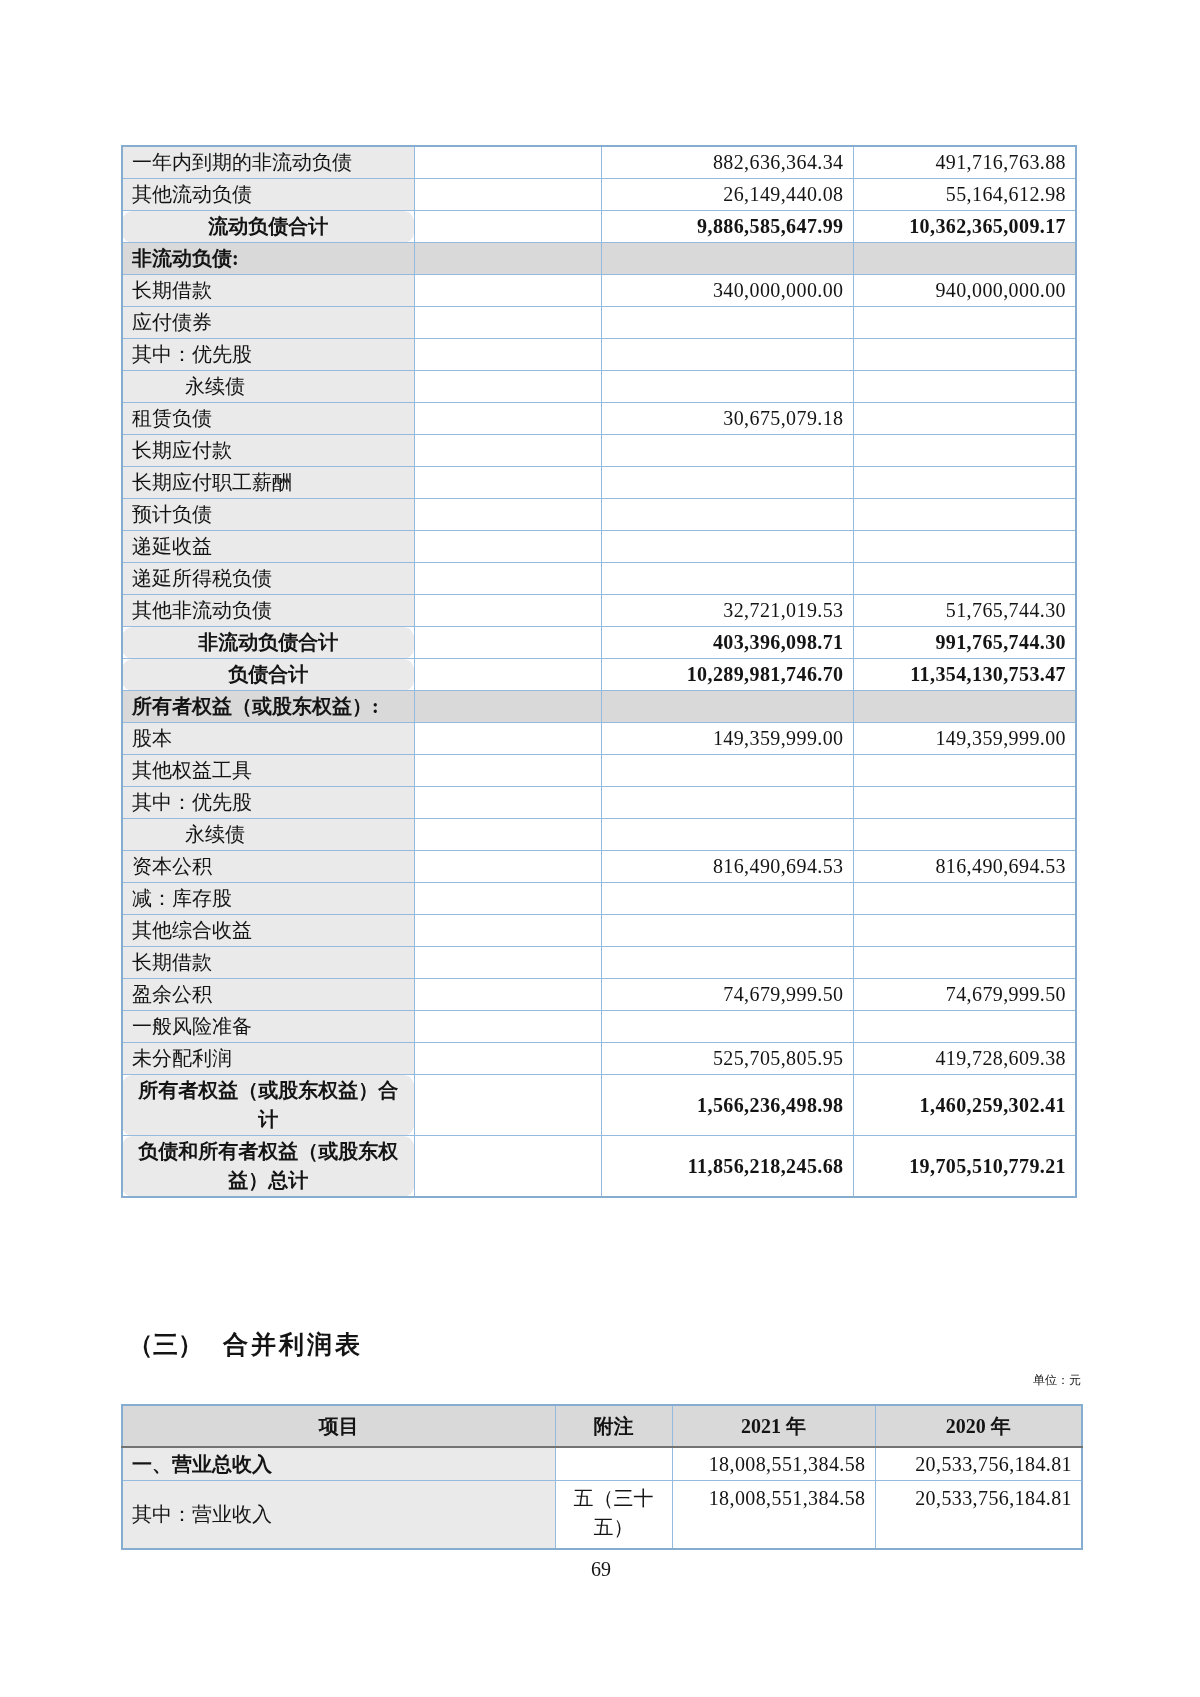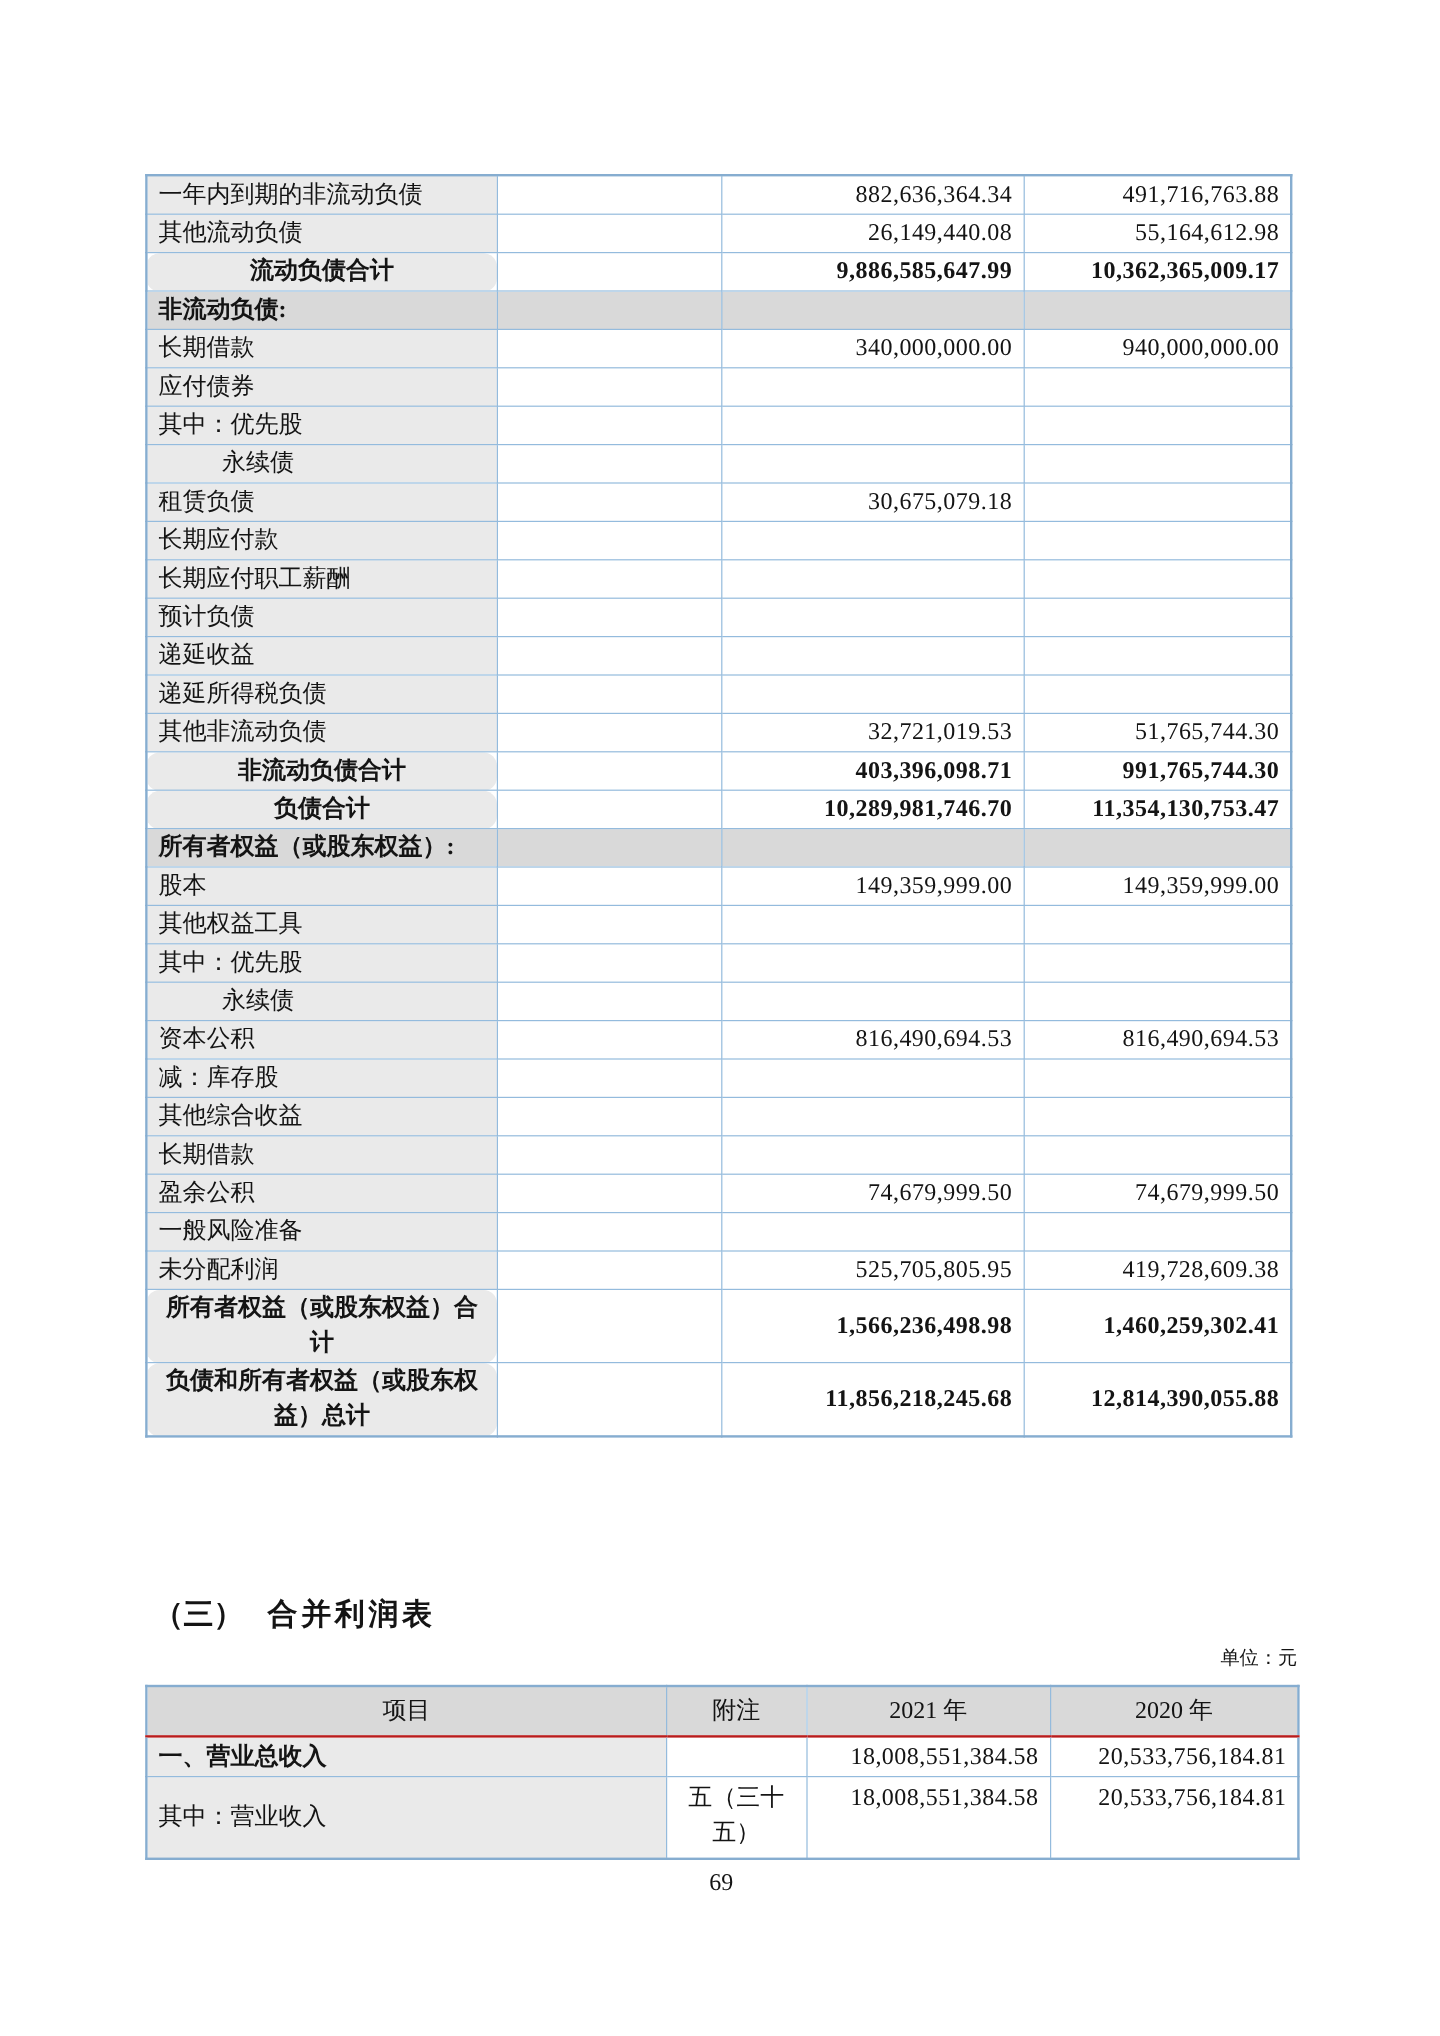--- a/index.html
+++ b/index.html
@@ -38,26 +38,26 @@
   #balance-sheet tr:nth-last-child(-n+2) td{height:60px;}
   
   #income-heading{
     position:absolute;left:128px;top:1328px;
     font-size:25px;font-weight:bold;white-space:nowrap;
   }
   #income-heading .head-num{margin-right:20px;}
   #income-heading .head-title{letter-spacing:3px;}
   #unit-label{
     position:absolute;left:121px;top:1372px;width:960px;
-    text-align:right;font-size:16px;
+    text-align:right;font-size:12px;
   }
   #income-table{position:absolute;left:121px;top:1404px;width:960px;}
   #income-table th{
-    height:40px;background:#d9d9d9;font-weight:normal;text-align:center;
-    border-bottom:2px solid #b91c1c;
+    height:40px;background:#d9d9d9;font-weight:bold;text-align:center;
+    border-bottom:2px solid #737373;
   }
   #income-table td{height:32px;}
   #income-table tbody tr:nth-child(2) td{height:64px;vertical-align:top;padding-top:3px;}
   #income-table tbody tr:nth-child(2) td.c-label{vertical-align:middle;padding-top:0;}
   
   #page-number{
     position:absolute;left:121px;top:1558px;width:960px;
     text-align:center;font-size:20px;
   }
 </style>
@@ -249,21 +249,21 @@
       <tr>
         <td class="c-label s-subtotal">所有者权益（或股东权益）合计</td>
         <td class="c-note s-subtotal"></td>
         <td class="c-val s-subtotal">1,566,236,498.98</td>
         <td class="c-val s-subtotal">1,460,259,302.41</td>
       </tr>
       <tr>
         <td class="c-label s-subtotal">负债和所有者权益（或股东权益）总计</td>
         <td class="c-note s-subtotal"></td>
         <td class="c-val s-subtotal">11,856,218,245.68</td>
-        <td class="c-val s-subtotal">12,814,390,055.88</td>
+        <td class="c-val s-subtotal">19,705,510,779.21</td>
       </tr>
     </tbody>
 </table>
 
 <div id="income-heading">
   <span class="head-num">（三）</span><span class="head-title">合并利润表</span>
 </div>
 
 <div id="unit-label">单位：元</div>
 

